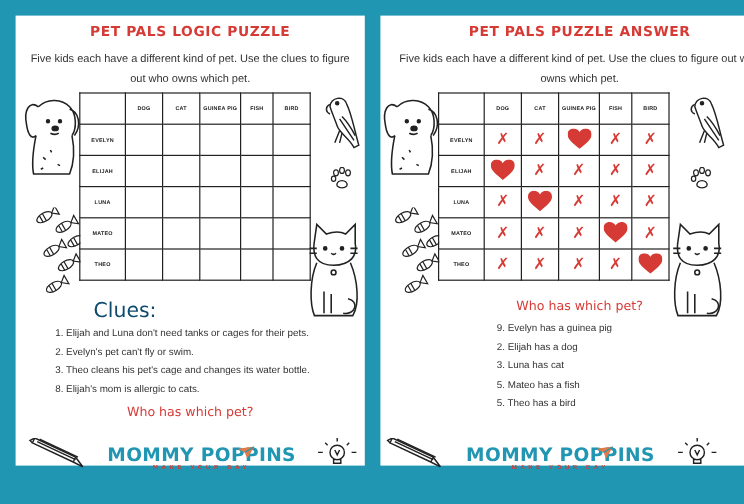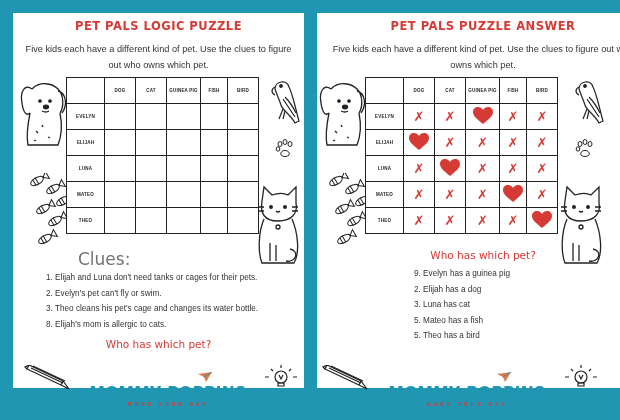--- a/index.html
+++ b/index.html
@@ -34,21 +34,21 @@
   .grid th { height: 26px; }
   .grid td { height: 26px; }
   .grid .rowh { width: 38px; font-size: 4.5px; font-weight: bold; }
   .grid .c-dog, .grid .c-cat { width: 31px; }
   .grid .c-gp { width: 34px; }
   .grid .c-fish { width: 27px; }
   .grid .c-bird { width: 31px; }
   .mark-x { color: #d63a35; font-size: 13px; font-weight: normal; font-family: "DejaVu Sans", sans-serif; line-height: 1; }
   .mark-heart { display: inline-block; width: 20px; height: 18px; }
   .clues-title {
-    position: absolute; top: 236px; left: 65px; color: #737373;
+    position: absolute; top: 236px; left: 65px; color: #0c4a6e;
     font-size: 17px; font-family: "DejaVu Sans", sans-serif;
   }
   .clues {
     position: absolute; top: 257px; left: 33px; right: 8px; list-style: none;
     font-size: 8.2px; color: #333; line-height: 15.7px;
   }
   .who {
     position: absolute; top: 325px; left: 0; right: 0; text-align: center;
     color: #d63a35; font-size: 10.5px; font-family: "DejaVu Sans", sans-serif;
   }
@@ -56,21 +56,21 @@
   .answers {
     position: absolute; top: 253px; left: 97px; list-style: none;
     font-size: 8.2px; color: #333; line-height: 15.5px;
   }
   .logo {
     position: absolute; top: 357px; left: 73px; width: 164px; height: 36px; text-align: center;
   }
   .page.right .logo { left: 68px; }
   .logo-main {
     font-family: "DejaVu Sans", sans-serif; font-weight: bold; color: #2196b3; font-size: 15.5px;
-    letter-spacing: 0.3px; line-height: 18px; margin-top: 14px;
+    letter-spacing: 0.3px; line-height: 18px; 
   }
   .logo-sub {
     font-size: 5px; color: #d63a35; letter-spacing: 3px; font-weight: bold; margin-top: -1px;
   }
   .logo-plane { position: absolute; top: 2px; left: 112px; }
   .deco { position: absolute; }
 </style>
 </head>
 <body>
 

